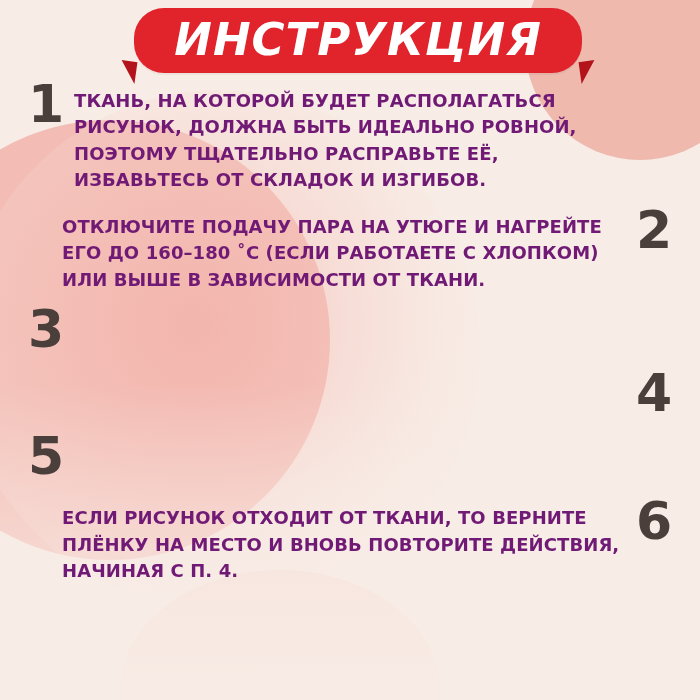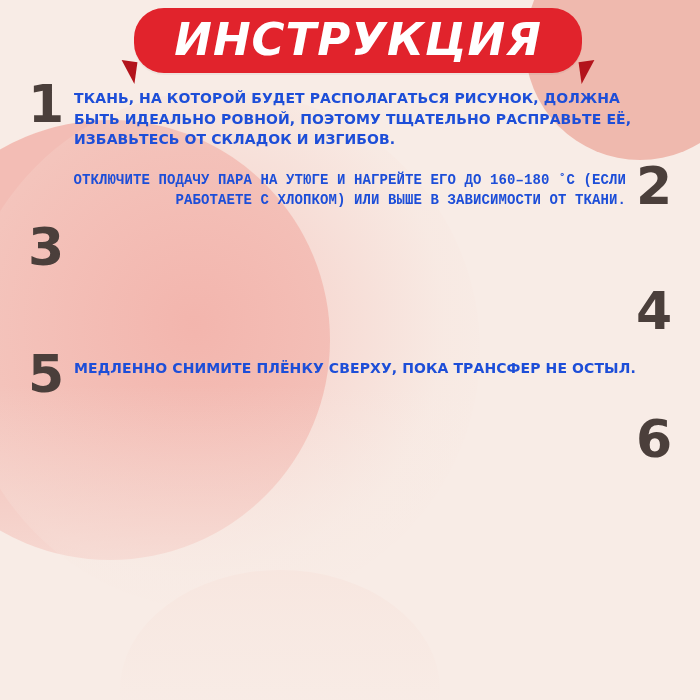--- a/index.html
+++ b/index.html
@@ -138,30 +138,30 @@
     line-height: 0.95;
     color: #4b3f3b;
     width: 48px;
     text-align: center;
     flex: 0 0 48px;
     margin-top: -6px;
   }
   .step-text {
     font-family: "DejaVu Sans", sans-serif;
     font-weight: bold;
-    font-size: 14px;
+    font-size: 18px;
     line-height: 1.47;
-    color: #1d4ed8;
+    color: #701a75;
     text-transform: uppercase;
     letter-spacing: 0.1px;
     flex: 1 1 auto;
     padding-top: 2px;
   }
   .step.left .step-text { text-align: left; padding-left: 4px; padding-right: 40px; }
-  .step.right .step-text { text-align: right; padding-right: 4px; padding-left: 40px; font-family: Liberation Mono, monospace; }
+  .step.right .step-text { text-align: left; padding-right: 4px; padding-left: 40px; }
 
   .s1 { margin-bottom: 18px; }
   .s2 { margin-bottom: 18px; }
   .s3 { margin-bottom: 20px; }
   .s4 { margin-bottom: 20px; }
   .s5 { margin-bottom: 22px; }
 </style>
 </head>
 <body>
 
@@ -196,21 +196,21 @@
     <div class="step left s3">
       <div class="step-num">3</div>
     </div>
 
     <div class="step right s4">
       <div class="step-num">4</div>
     </div>
 
     <div class="step left s5">
       <div class="step-num">5</div>
-      <div class="step-text">МЕДЛЕННО СНИМИТЕ ПЛЁНКУ СВЕРХУ, ПОКА ТРАНСФЕР НЕ ОСТЫЛ.</div>
     </div>
 
     <div class="step right s6">
       <div class="step-num">6</div>
+      <div class="step-text">ЕСЛИ РИСУНОК ОТХОДИТ ОТ ТКАНИ, ТО ВЕРНИТЕ ПЛЁНКУ НА МЕСТО И ВНОВЬ ПОВТОРИТЕ ДЕЙСТВИЯ, НАЧИНАЯ С П. 4.</div>
     </div>
 
   </div>
 </div>
 
 </body></html>

